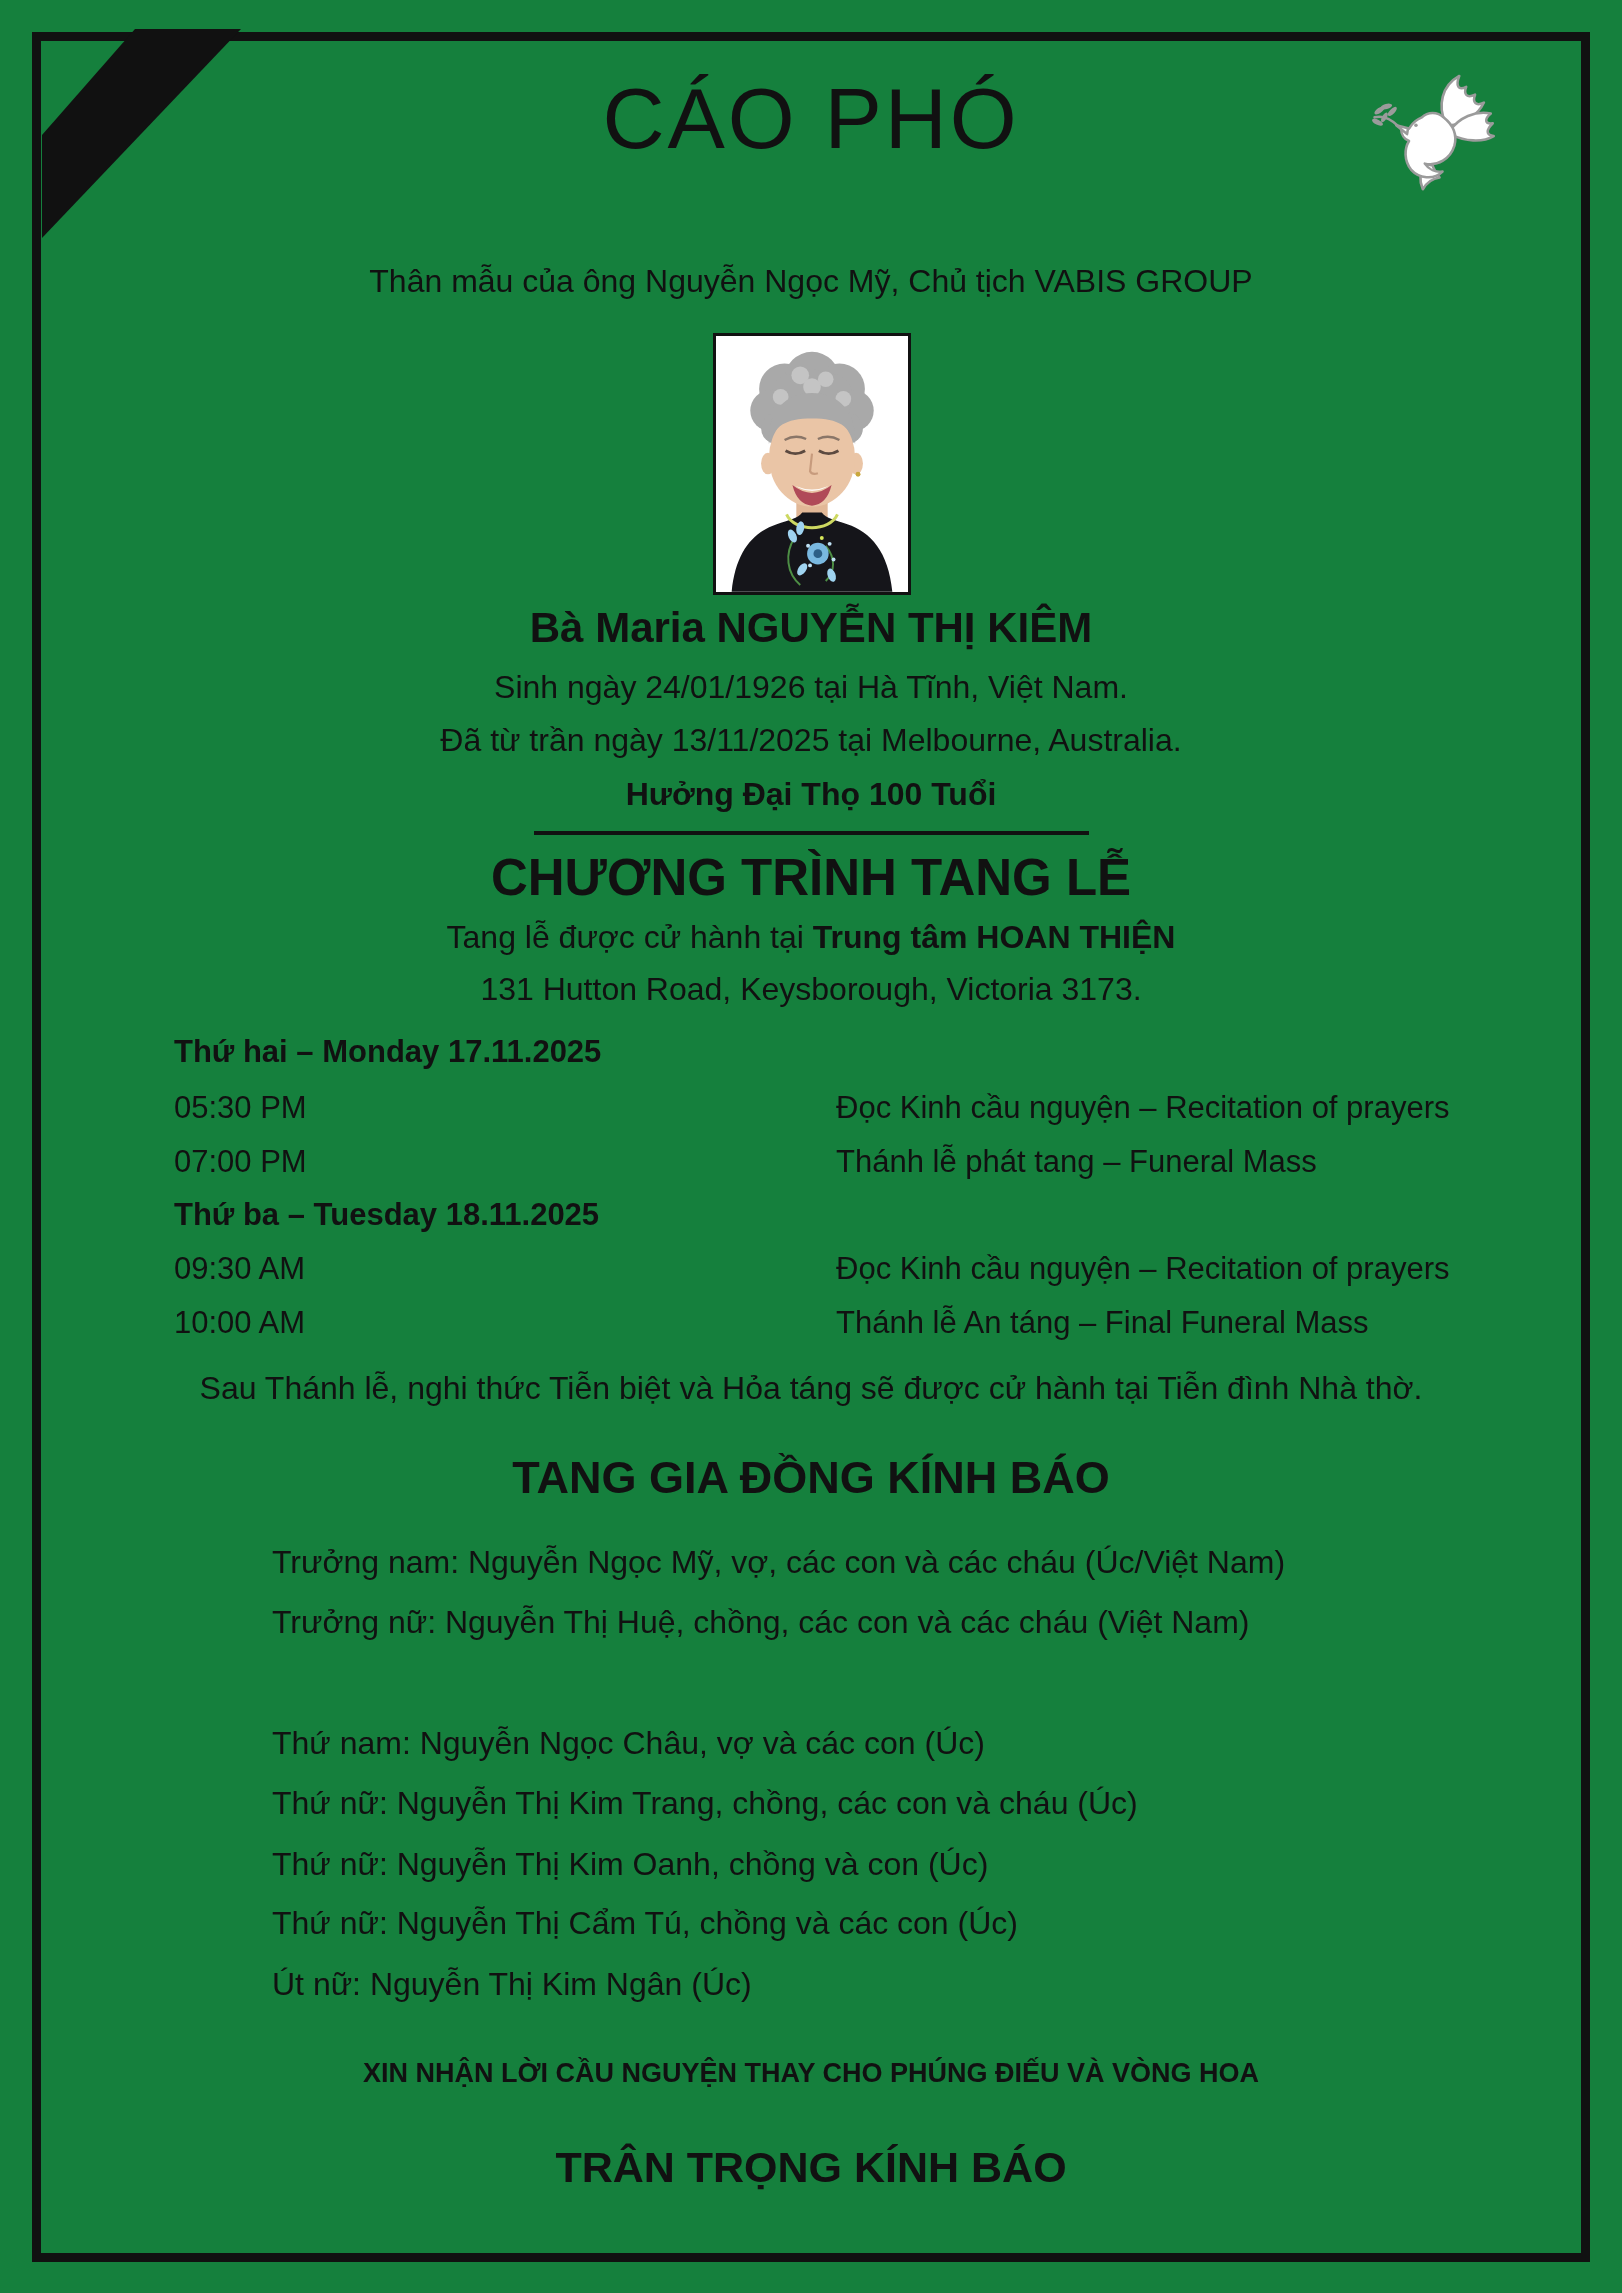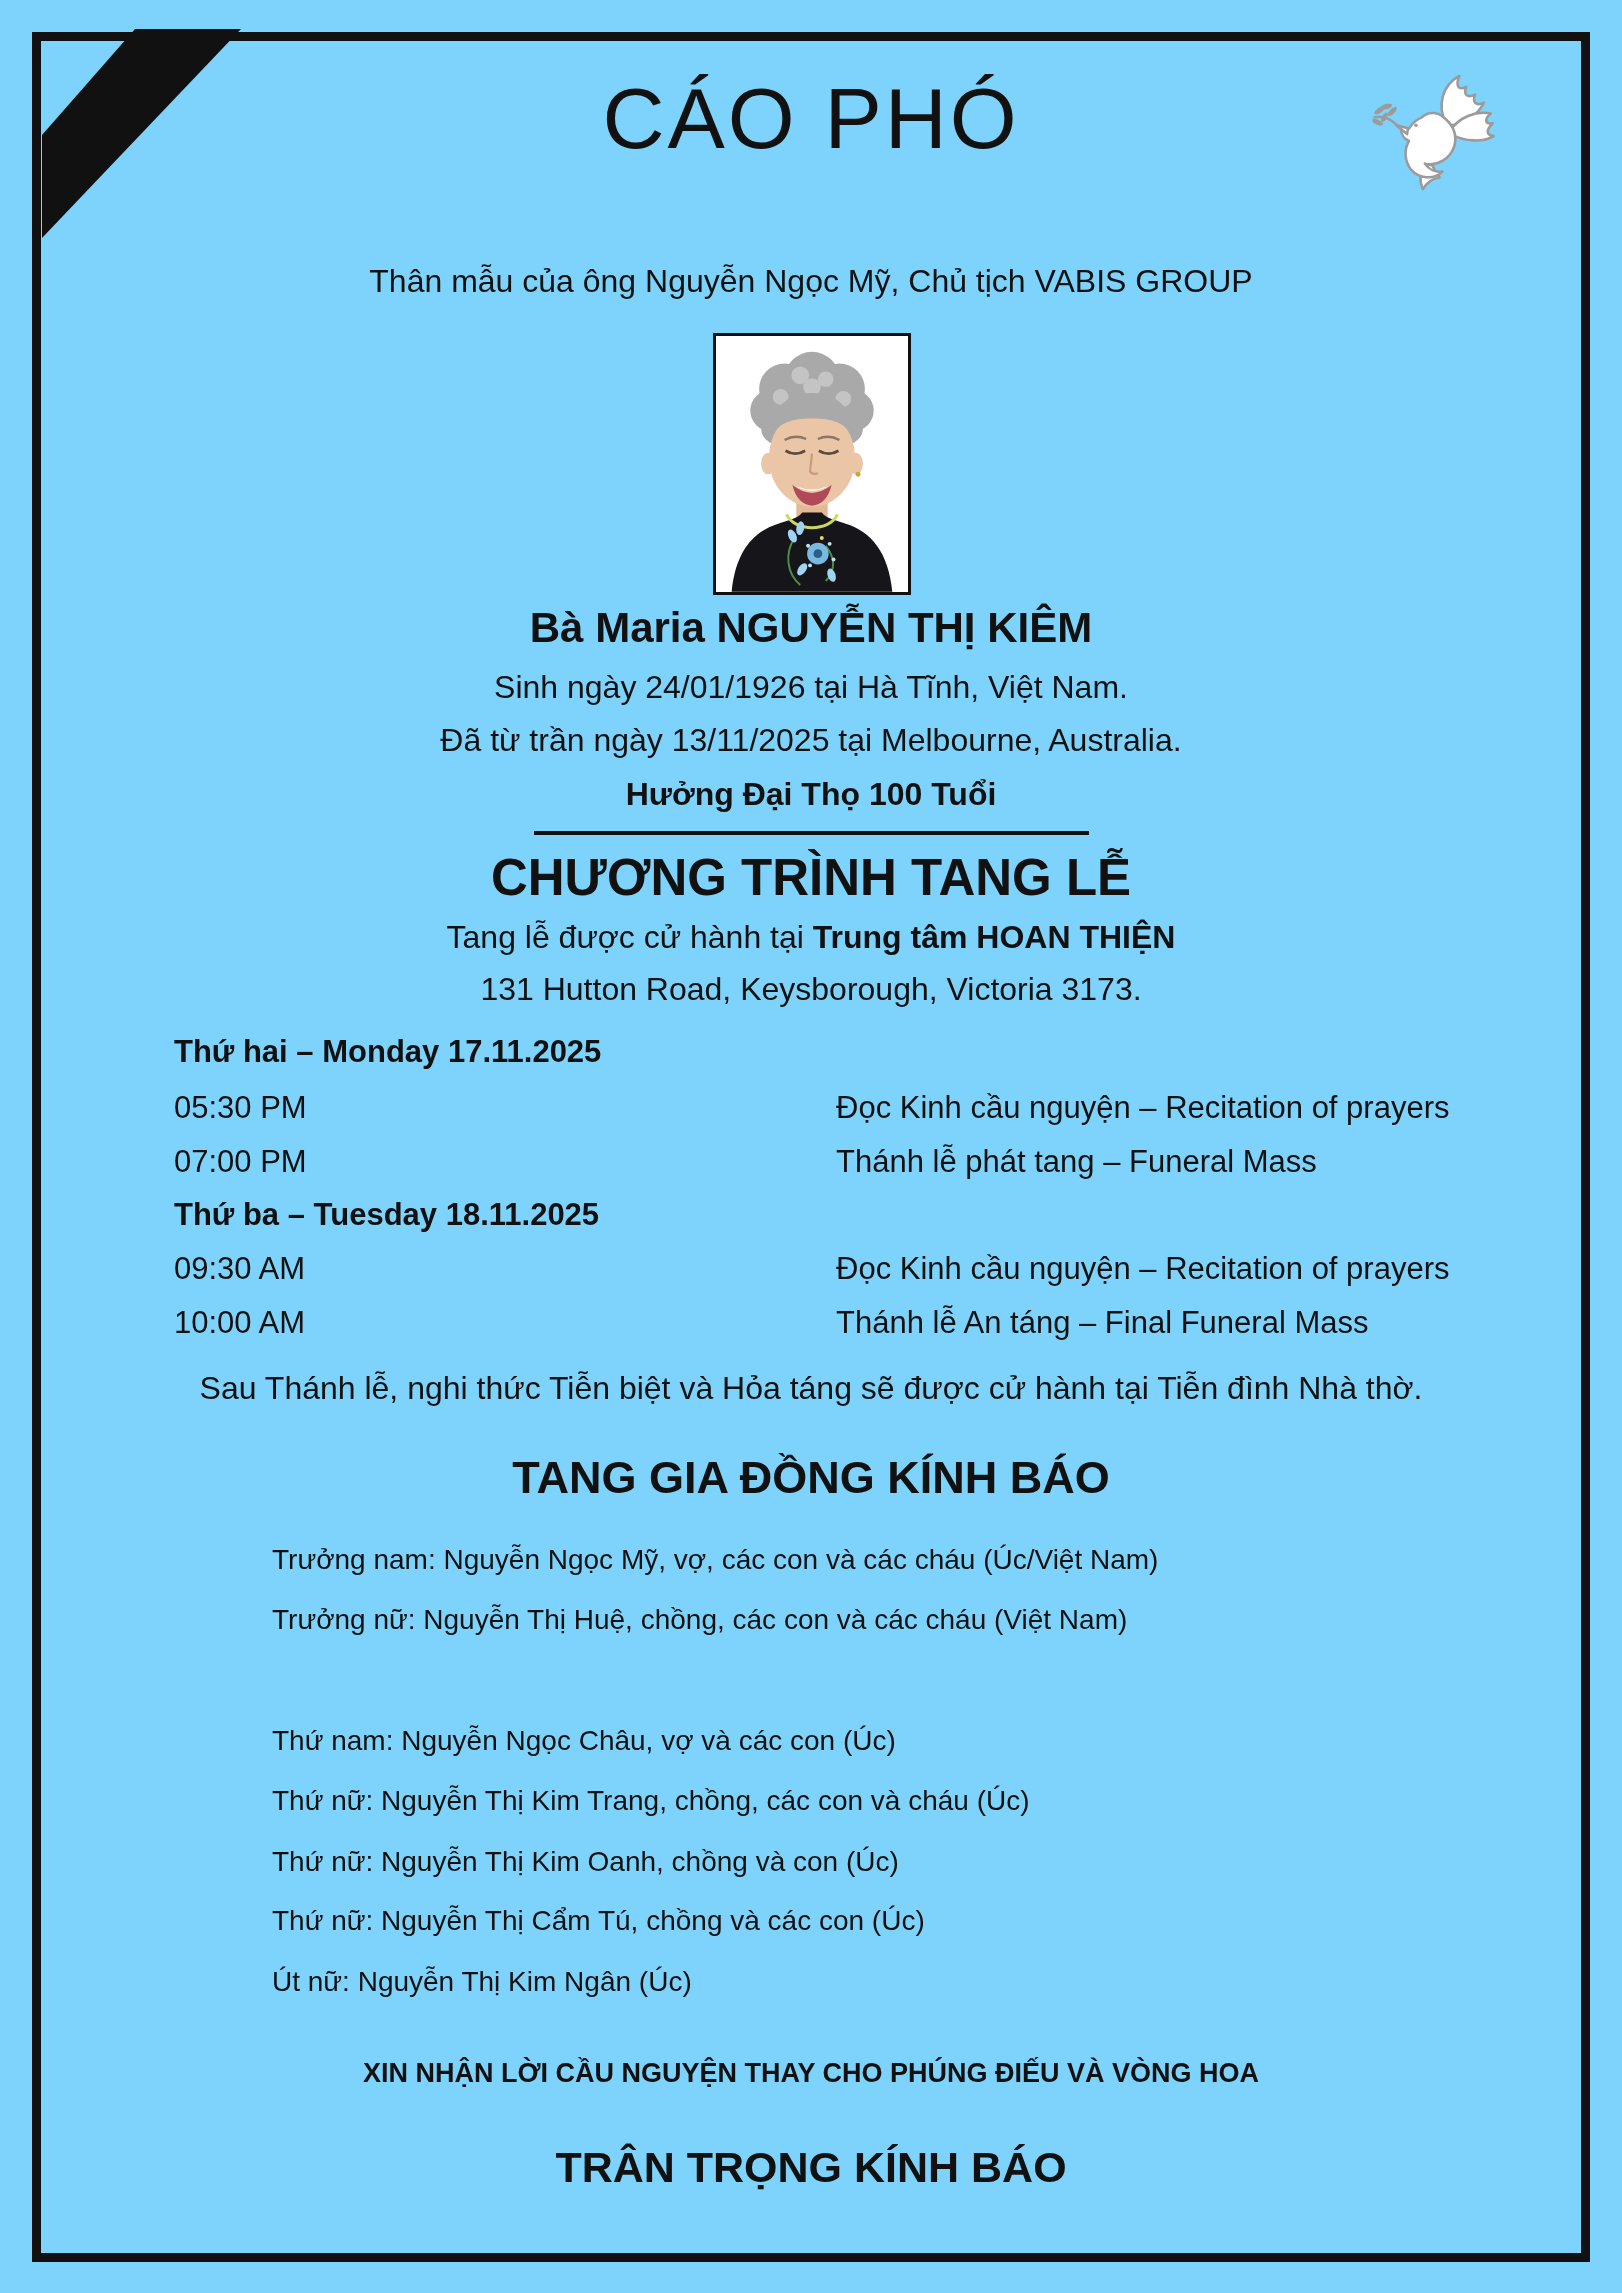--- a/index.html
+++ b/index.html
@@ -1,17 +1,17 @@
 <!DOCTYPE html>
 <html><head>
 <meta charset="utf-8">
 <style>
   html,body{margin:0;padding:0;background:#e8e8e8;}
   #page{
-    position:relative;width:1622px;height:2294px;background:#7dd3fc;
+    position:relative;width:1622px;height:2294px;background:#15803d;
     font-family:"Liberation Sans", sans-serif;color:#111;overflow:hidden;margin:0 auto;
   }
   .frame{
     position:absolute;left:32px;top:32px;right:32px;bottom:32px;
     border:9.8px solid #111;pointer-events:none;
   }
   .ribbon{
     position:absolute;inset:0;background:#111;
     clip-path:polygon(135px 29px,241px 29px,42px 238px,42px 135px);
   }
@@ -30,21 +30,21 @@
   .divider{position:absolute;left:534px;top:831px;width:555px;height:3.9px;background:#111;}
   .prog-head{top:849px;font-size:51px;font-weight:700;}
   .venue{top:919px;font-size:32px;}
   .venue b{font-weight:700;}
   .address{top:971px;font-size:32px;}
   .sched{position:absolute;left:174px;font-size:31px;line-height:1.1;white-space:nowrap;}
   .sched.day{font-weight:700;}
   .sched .desc{position:absolute;left:621px;top:0;font-weight:400;white-space:nowrap;margin-left:41px;}
   .note{top:1370px;font-size:32px;}
   .fam-head{top:1452px;font-size:45px;font-weight:700;}
-  .member{position:absolute;left:272px;font-size:28px;line-height:1.1;white-space:nowrap;}
+  .member{position:absolute;left:272px;font-size:32px;line-height:1.1;white-space:nowrap;}
   .request{top:2058px;font-size:27px;font-weight:700;}
   .closing{top:2143px;font-size:43px;font-weight:700;}
   .dove{position:absolute;left:1370px;top:74px;width:149px;height:133px;}
   svg{display:block;}
 </style>
 </head>
 <body>
 
 <div id="page">
 

